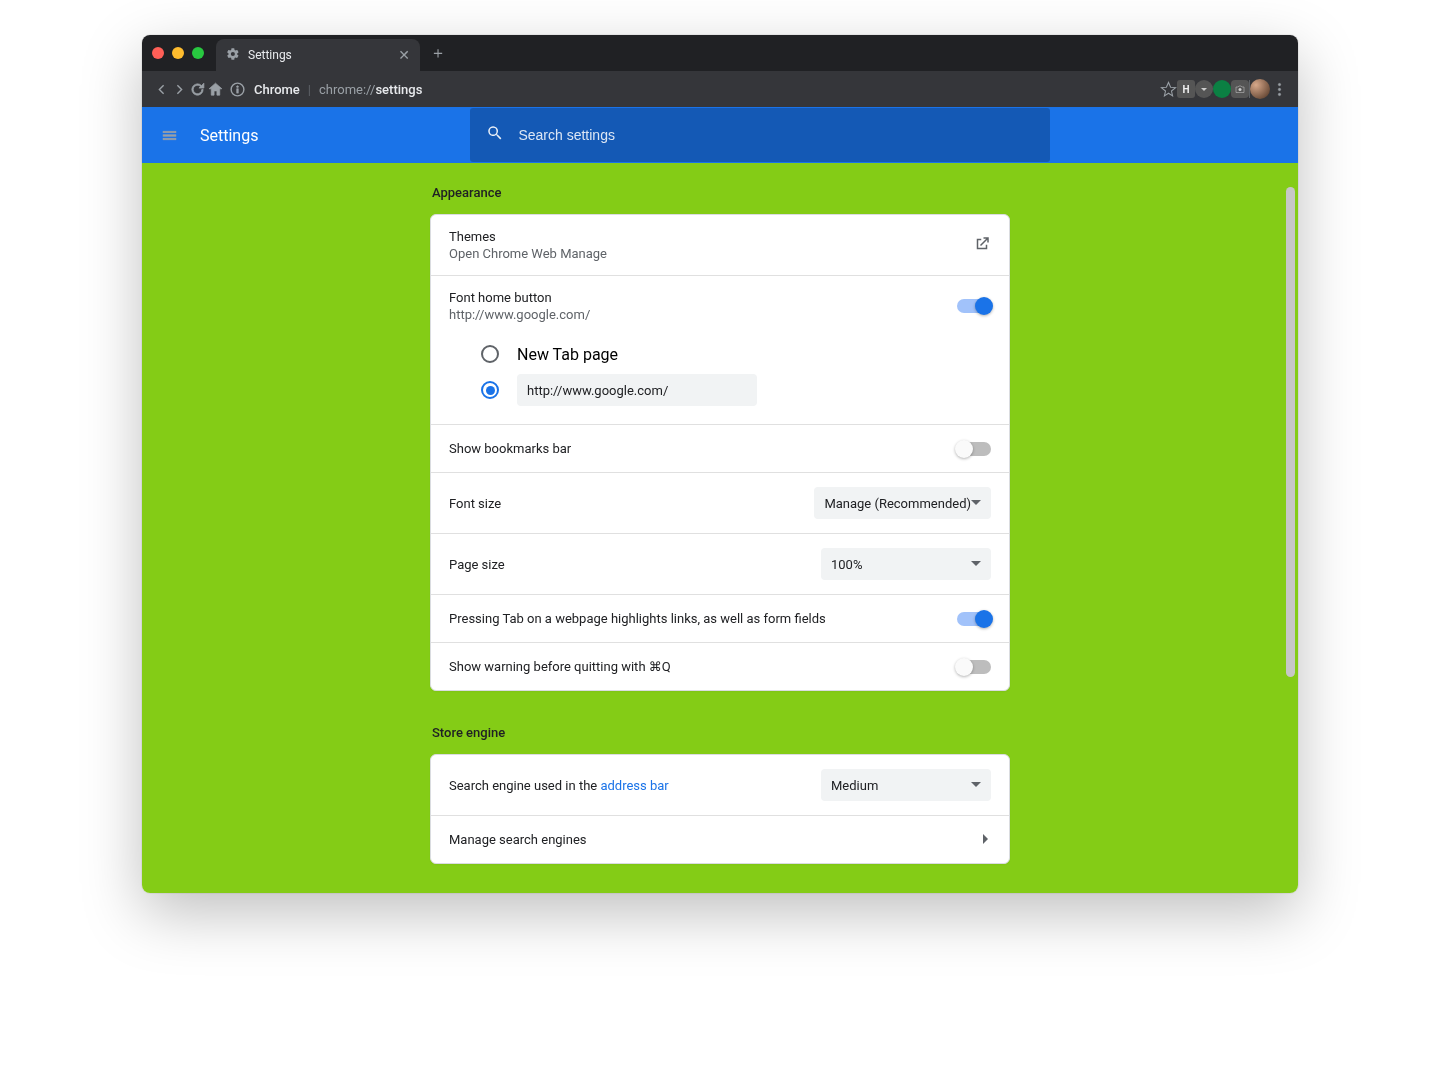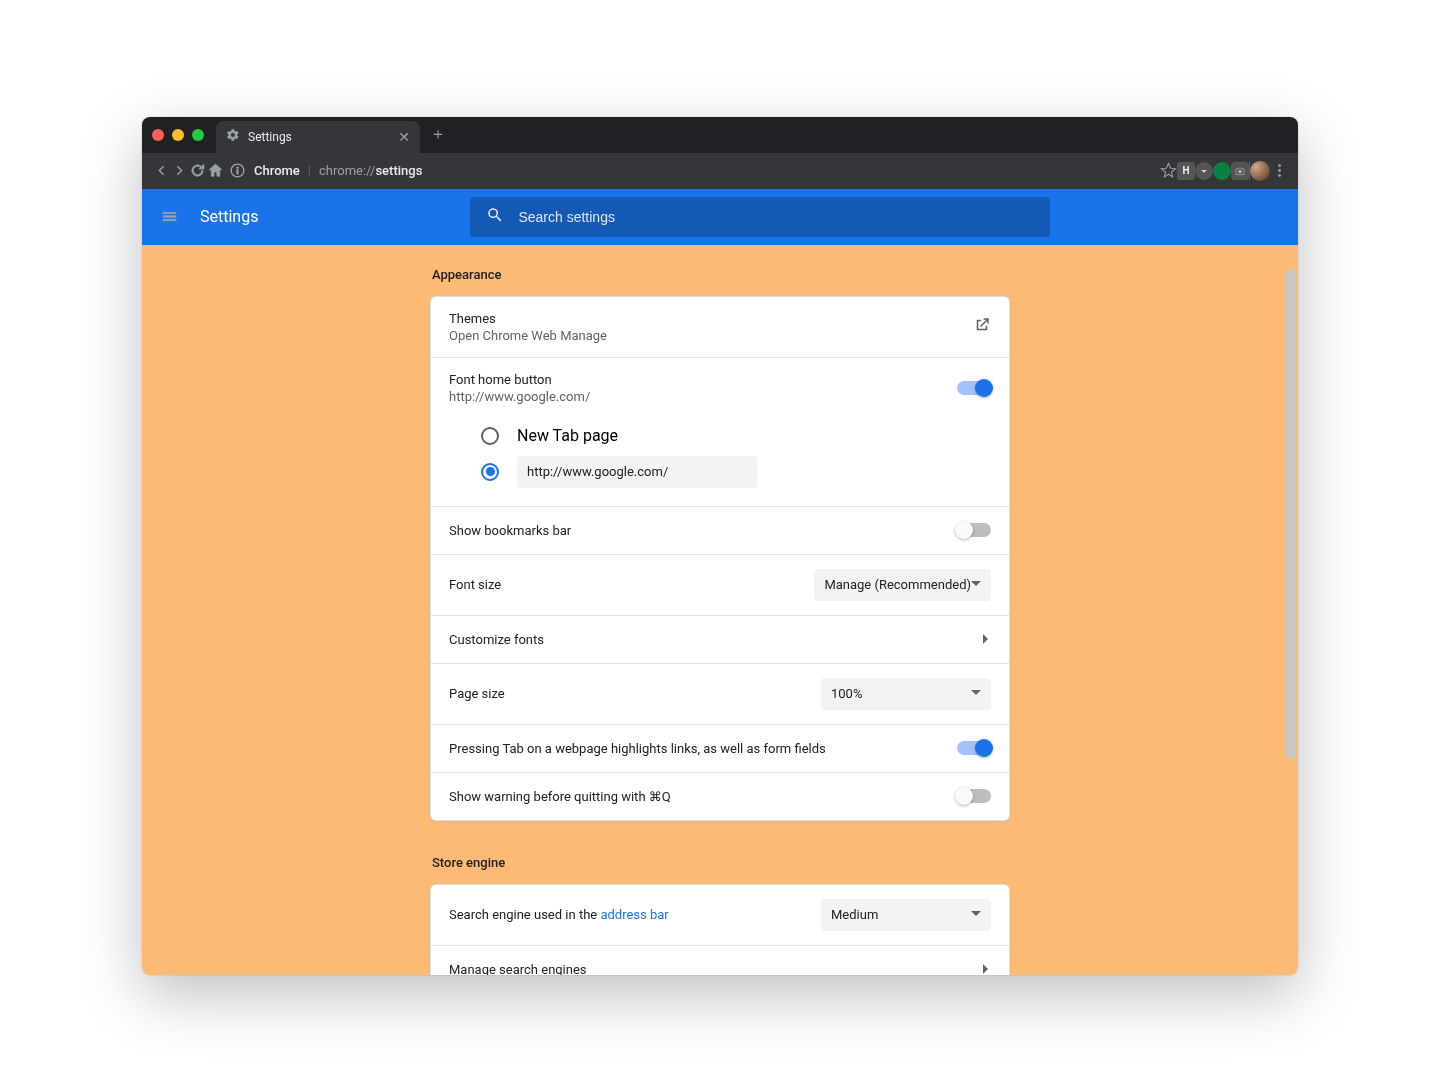--- a/index.html
+++ b/index.html
@@ -4,21 +4,21 @@
 <style>
   * { box-sizing: border-box; margin: 0; padding: 0; }
   body {
     font-family: Roboto, Arial, sans-serif;
     background: #fff;
     width: 1440px;
     height: 1091px;
   }
   .stage {
     width: 1440px; height: 1091px;
-    display: flex; align-items: center; justify-content: center;
+    display: flex; align-items: flex-start; justify-content: center;
     background: #fff;
     padding: 35px 50px;
   }
   .window {
     width: 1156px; height: 858px;
     border-radius: 8px;
     overflow: hidden;
     box-shadow: 0 20px 60px rgba(0,0,0,0.25), 0 0 0 1px rgba(0,0,0,0.05);
     display: flex; flex-direction: column;
     background: #f3f3f3;
@@ -61,32 +61,32 @@
   .ext-icon{width:18px;height:18px;border-radius:3px;display:flex;align-items:center;justify-content:center;font-size:10px;font-weight:bold;}
   .avatar{width:20px;height:20px;border-radius:50%;background:radial-gradient(circle at 30% 30%, #d7a88a, #4a3020);}
   .tb-sep{width:1px;height:18px;background:#5f6368;}
   
   .settings-header{
     height:56px;background:#1a73e8;color:#fff;
     display:flex;align-items:center;padding:0 18px;gap:22px;
   }
   .settings-header .title{font-size:16px;font-weight:400;}
   .searchbox{
-    width:580px;height:40px;background:rgba(0,0,0,0.22);
+    width:580px;height:54px;background:rgba(0,0,0,0.22);
     border-radius:3px;display:flex;align-items:center;gap:14px;
     padding:0 16px;color:#fff; margin-left: 190px;
   }
   .searchbox svg{width:18px;height:18px;fill:#fff;opacity:.9;}
   .searchbox input{
     flex:1;background:none;border:none;outline:none;color:#fff;font-size:14px;
   }
   .searchbox input::placeholder{color:rgba(255,255,255,0.85);}
   
   .content{
-    flex:1;background:#fdba74;overflow-y:auto;
+    flex:1;background:#84cc16;overflow-y:auto;
     padding: 12px 0 20px 0;
     position:relative;
   }
   .content-inner {
     width: 580px;
     margin: 0 auto;
   }
   .section-title{
     font-size:13px;color:#202124;font-weight:500;
     padding: 10px 0 14px 2px;
@@ -292,26 +292,20 @@
         <div class="row">
           <span>Font size</span>
           <div class="dropdown">
             <span>Manage (Recommended)</span>
             <span><svg viewBox="0 0 10 10">
                     <path d="M0 2l5 5 5-5z"></path>
                   </svg></span>
           </div>
         </div>
 
-        <div class="row">
-          <span>Customize fonts</span>
-          <span class="chev-right"><svg viewBox="0 0 10 10">
-                  <path d="M2 0l5 5-5 5z"></path>
-                </svg></span>
-        </div>
 
         <div class="row">
           <span>Page size</span>
           <div class="dropdown">
             <span>100%</span>
             <span><svg viewBox="0 0 10 10">
                     <path d="M0 2l5 5 5-5z"></path>
                   </svg></span>
           </div>
         </div>

